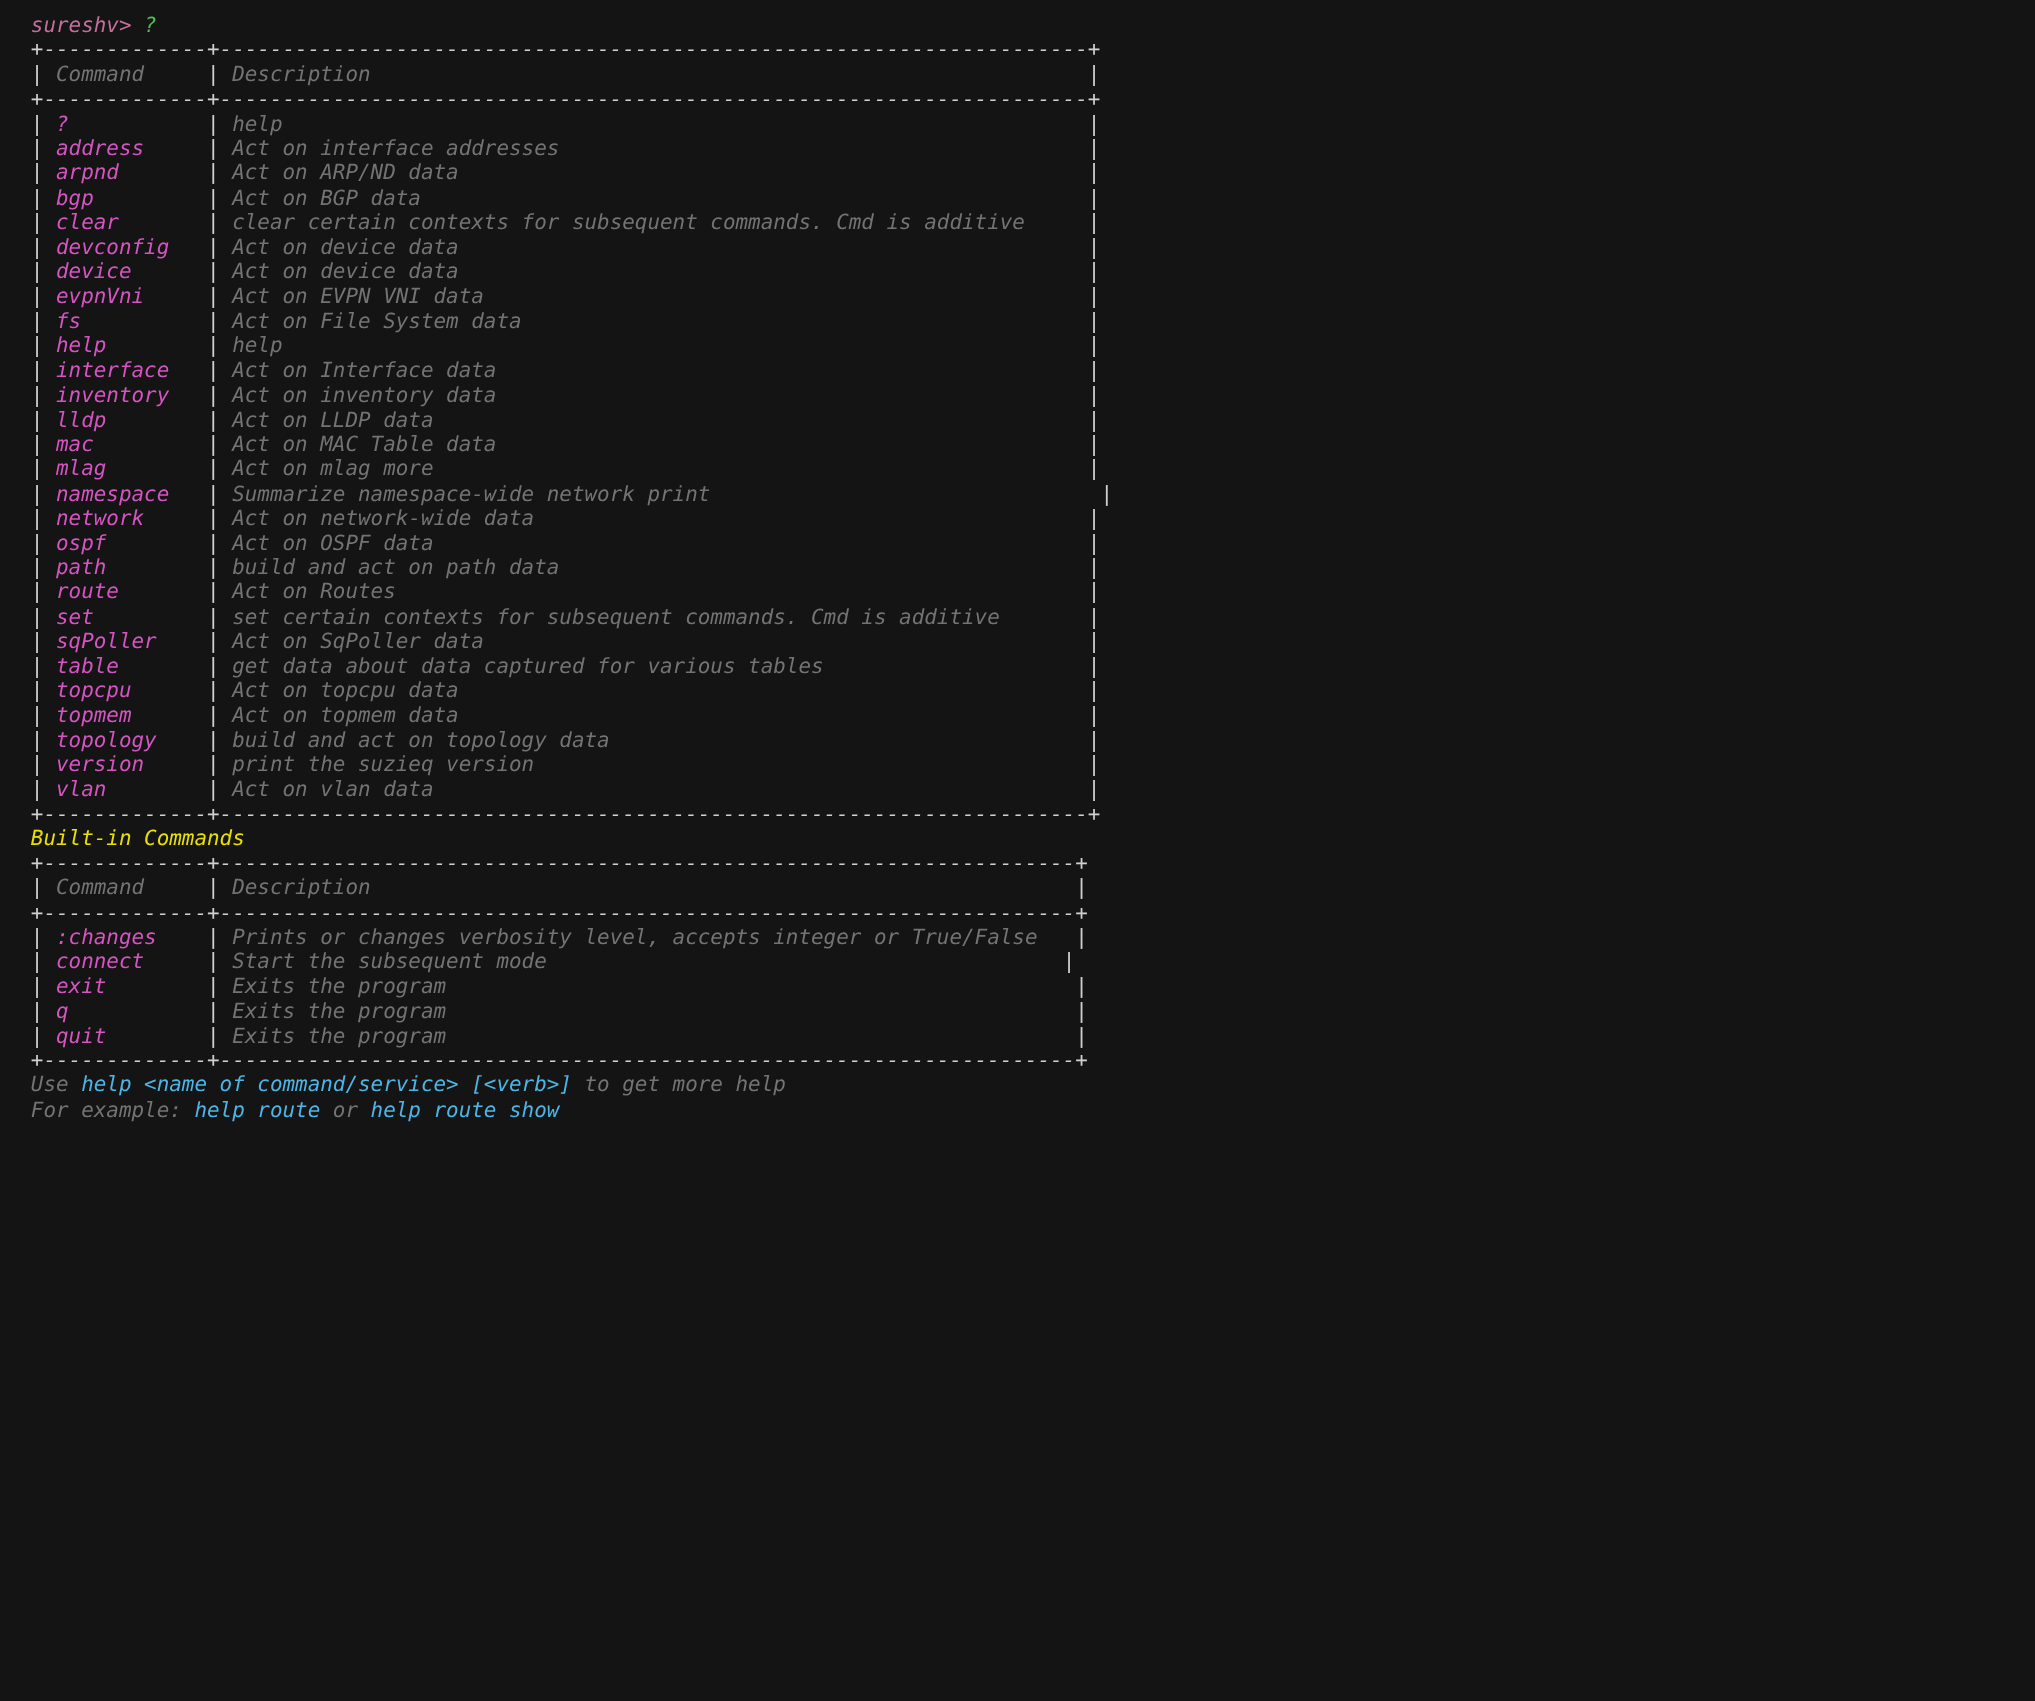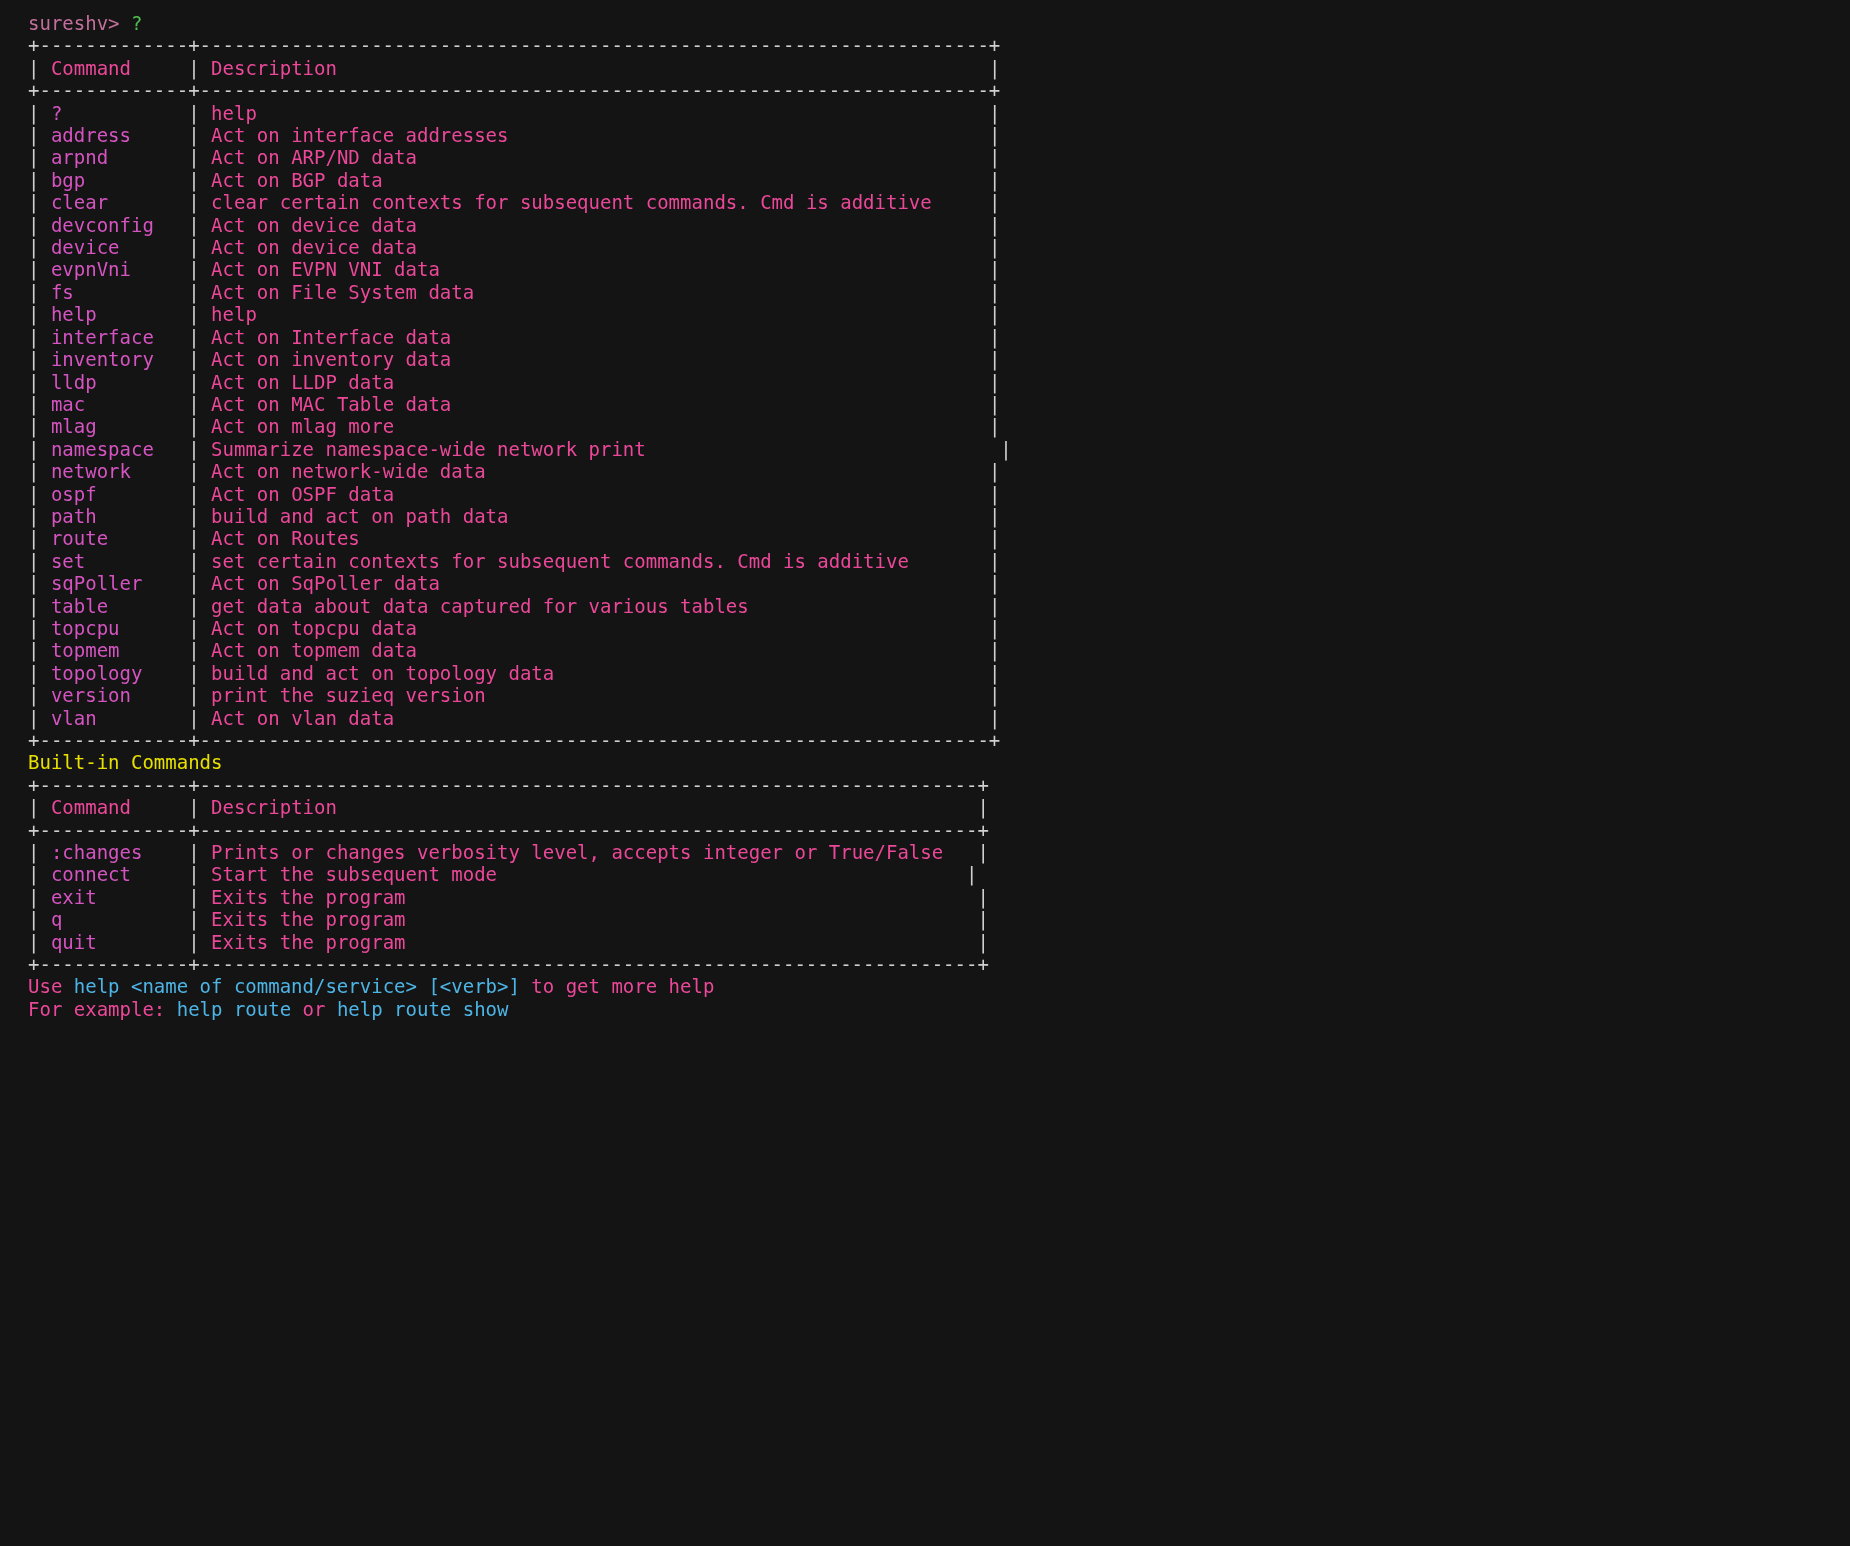--- a/index.html
+++ b/index.html
@@ -7,26 +7,27 @@
   padding: 0;
   background: #141414;
   color: #d0d0d0;
   font-family: "Menlo", "Consolas", "DejaVu Sans Mono", monospace;
   font-size: 19px;
   line-height: 1.18;
 }
 .terminal {
   padding: 12px 18px 18px 28px;
   white-space: pre;
+  font-style: italic;
 }
 .prompt-user { color: #c36f9b; }
 .prompt-gt   { color: #c36f9b; }
 .prompt-cmd  { color: #4fbf4f; }
 .cmd         { color: #d554c1; }
-.desc        { color: #ec4899; }
+.desc        { color: #737373; }
 .border      { color: #d0d0d0; }
 .builtin-hdr { color: #e7e000; text-align: center; }
 .help-kw     { color: #4db5e6; }
 .help-arg    { color: #4db5e6; margin-top: 24px; }
 </style>
 </head>
 <body>
 
 <div class="terminal" id="term"><span class="prompt-user">sureshv</span><span class="prompt-gt">&gt; </span><span class="prompt-cmd">?</span>
 <span class="border">+-------------+---------------------------------------------------------------------+

